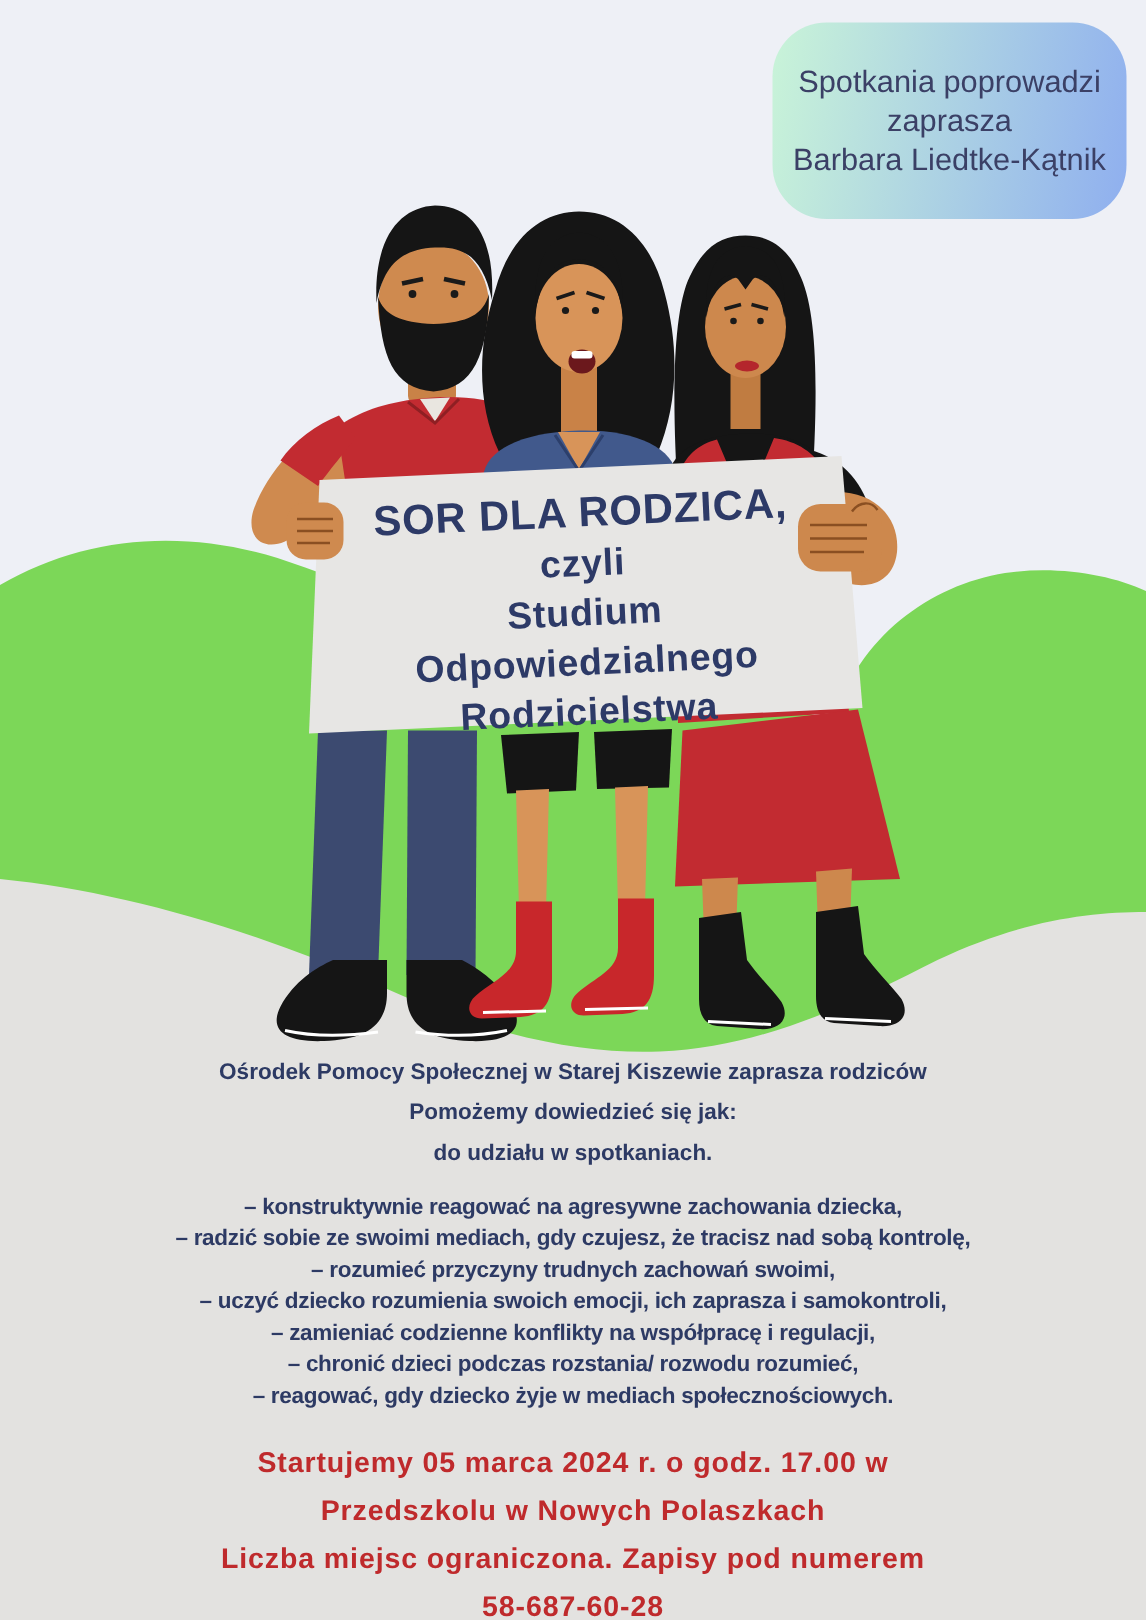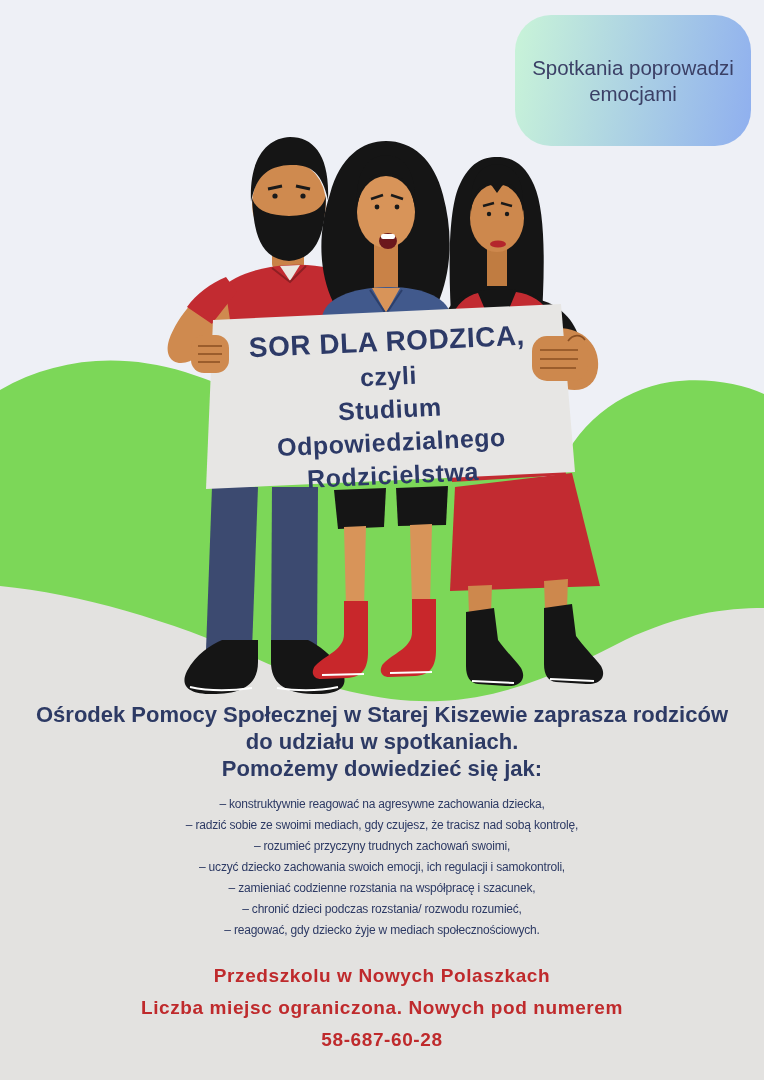--- a/index.html
+++ b/index.html
@@ -18,25 +18,25 @@
   }
   .sign-text{
     position:absolute;left:222px;top:324px;width:328px;
     transform:rotate(-2.6deg);transform-origin:50% 0;
     text-align:center;color:#2d3a67;font-weight:bold;
   }
   .sign-text .l1{font-size:28px;line-height:36px;letter-spacing:.5px;}
   .sign-text .ln{font-size:25px;line-height:33px;letter-spacing:.5px;}
   .intro{
     position:absolute;left:0;top:701px;width:764px;text-align:center;
-    color:#2d3a64;font-weight:bold;font-size:22px;line-height:27px;
+    color:#2d3a64;font-weight:bold;font-size:15px;line-height:27px;
   }
   .bullets{
     position:absolute;left:0;top:794px;width:764px;text-align:center;
-    color:#2d3a64;font-weight:normal;font-size:12px;line-height:21px;letter-spacing:-0.2px;
+    color:#2d3a64;font-weight:bold;font-size:15px;line-height:21px;letter-spacing:-0.2px;
   }
   .footer{
     position:absolute;left:0;top:960px;width:764px;text-align:center;
     color:#bf2a2c;font-size:19px;line-height:32px;letter-spacing:.6px;font-weight:bold;
   }
 </style>
 </head>
 <body>
 
 <div class="poster">
@@ -127,46 +127,48 @@
     </g>
     <g>
       <rect x="532" y="336" width="56" height="45" rx="15" fill="#cd884d"></rect>
       <path stroke="#8a4f22" stroke-width="1.6" fill="none" d="M540,350 h38 M540,359 h38 M540,368 h36"></path>
       <path stroke="#8a4f22" stroke-width="1.6" fill="none" d="M568,341 c5,-7 13,-7 17,-1"></path>
     </g>
   </svg>
 
   <div class="badge">
     <div>Spotkania poprowadzi</div>
-    <div>emocjami</div>
+    <div>zaprasza</div>
+    <div>Barbara Liedtke-Kątnik</div>
   </div>
 
   <div class="sign-text">
     <div class="l1">SOR DLA RODZICA,</div>
     <div class="ln">czyli</div>
     <div class="ln">Studium</div>
     <div class="ln">Odpowiedzialnego</div>
     <div class="ln">Rodzicielstwa</div>
   </div>
 
   <section class="intro">
     <div>Ośrodek Pomocy Społecznej w Starej Kiszewie zaprasza rodziców</div>
+    <div>Pomożemy dowiedzieć się jak:</div>
     <div>do udziału w spotkaniach.</div>
-    <div>Pomożemy dowiedzieć się jak:</div>
   </section>
 
   <section class="bullets">
     <div>– konstruktywnie reagować na agresywne zachowania dziecka,</div>
     <div>– radzić sobie ze swoimi mediach, gdy czujesz, że tracisz nad sobą kontrolę,</div>
     <div>– rozumieć przyczyny trudnych zachowań swoimi,</div>
-    <div>– uczyć dziecko zachowania swoich emocji, ich regulacji i samokontroli,</div>
-    <div>– zamieniać codzienne rozstania na współpracę i szacunek,</div>
+    <div>– uczyć dziecko rozumienia swoich emocji, ich zaprasza i samokontroli,</div>
+    <div>– zamieniać codzienne konflikty na współpracę i regulacji,</div>
     <div>– chronić dzieci podczas rozstania/ rozwodu rozumieć,</div>
     <div>– reagować, gdy dziecko żyje w mediach społecznościowych.</div>
   </section>
 
   <section class="footer">
+    <div>Startujemy 05 marca 2024 r. o godz. 17.00 w</div>
     <div>Przedszkolu w Nowych Polaszkach</div>
-    <div>Liczba miejsc ograniczona. Nowych pod numerem</div>
+    <div>Liczba miejsc ograniczona. Zapisy pod numerem</div>
     <div>58-687-60-28</div>
   </section>
 
 </div>
 
 </body></html>

